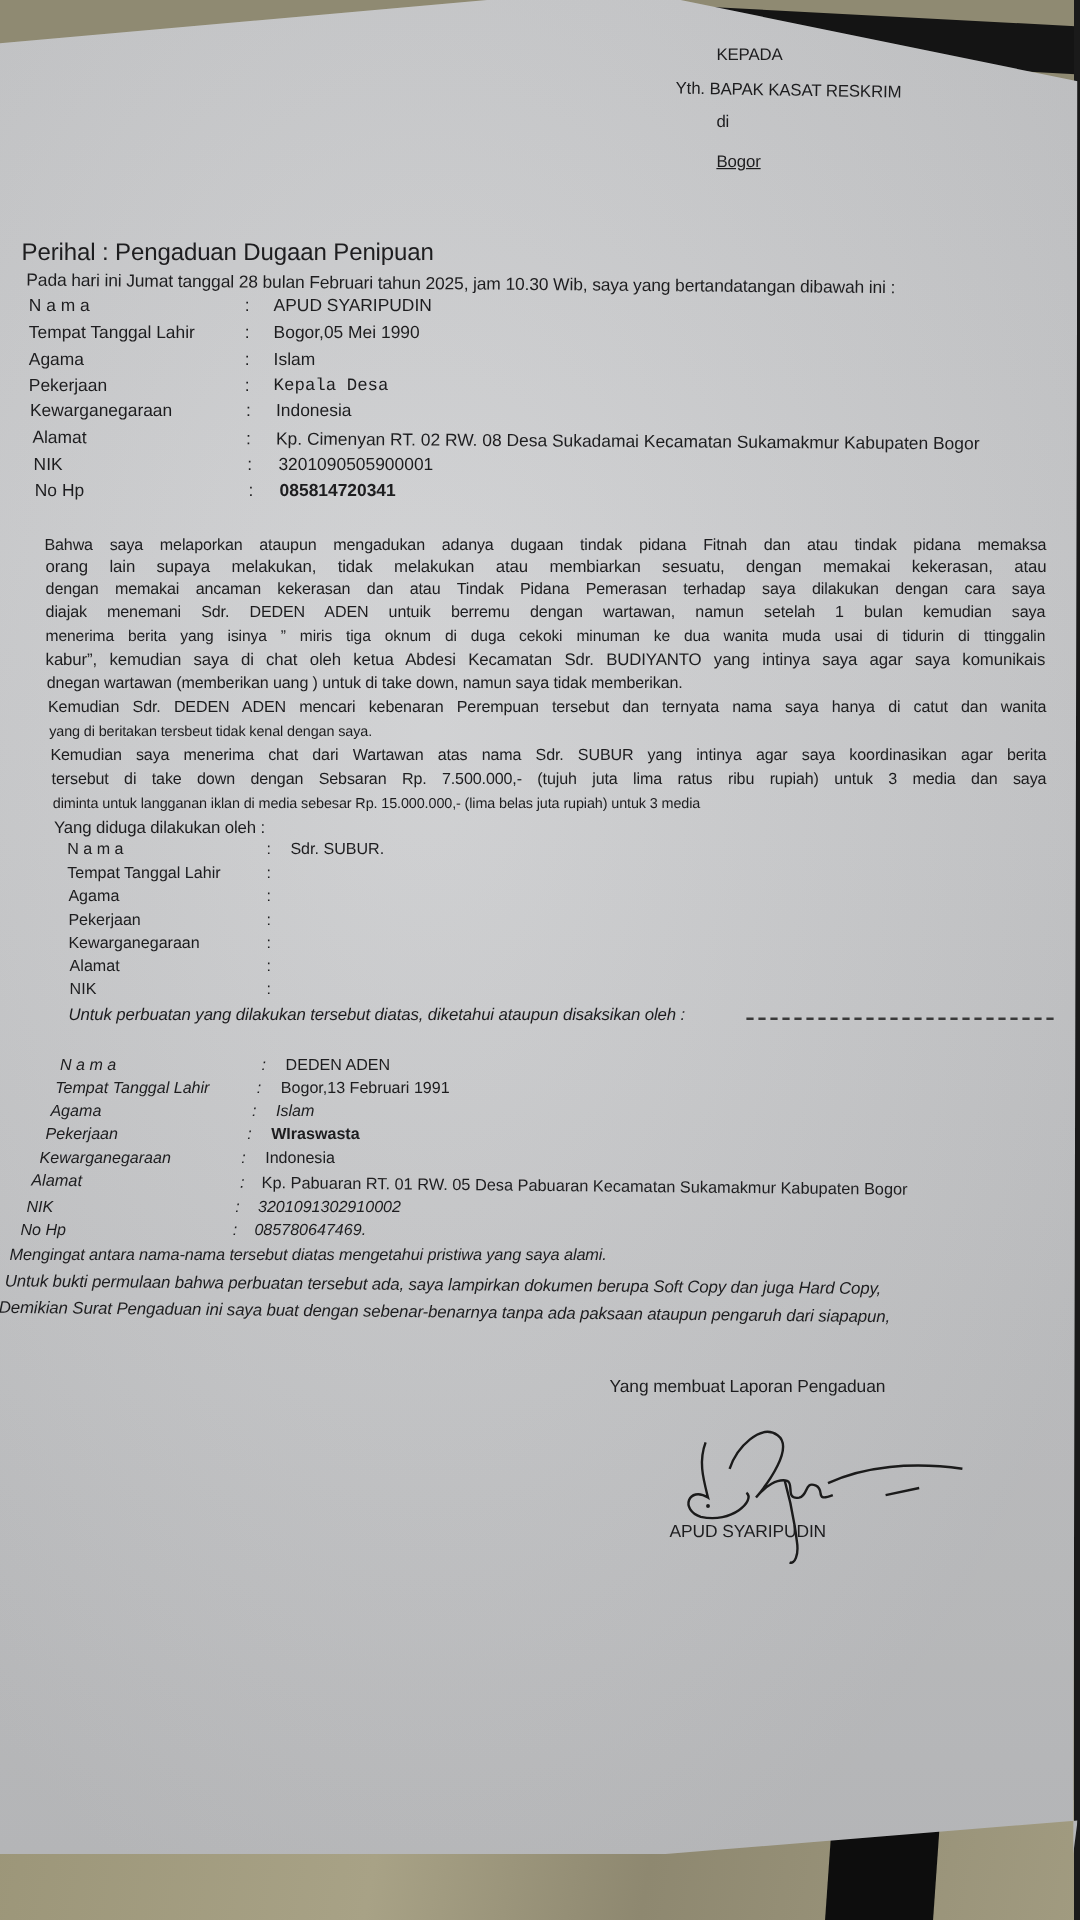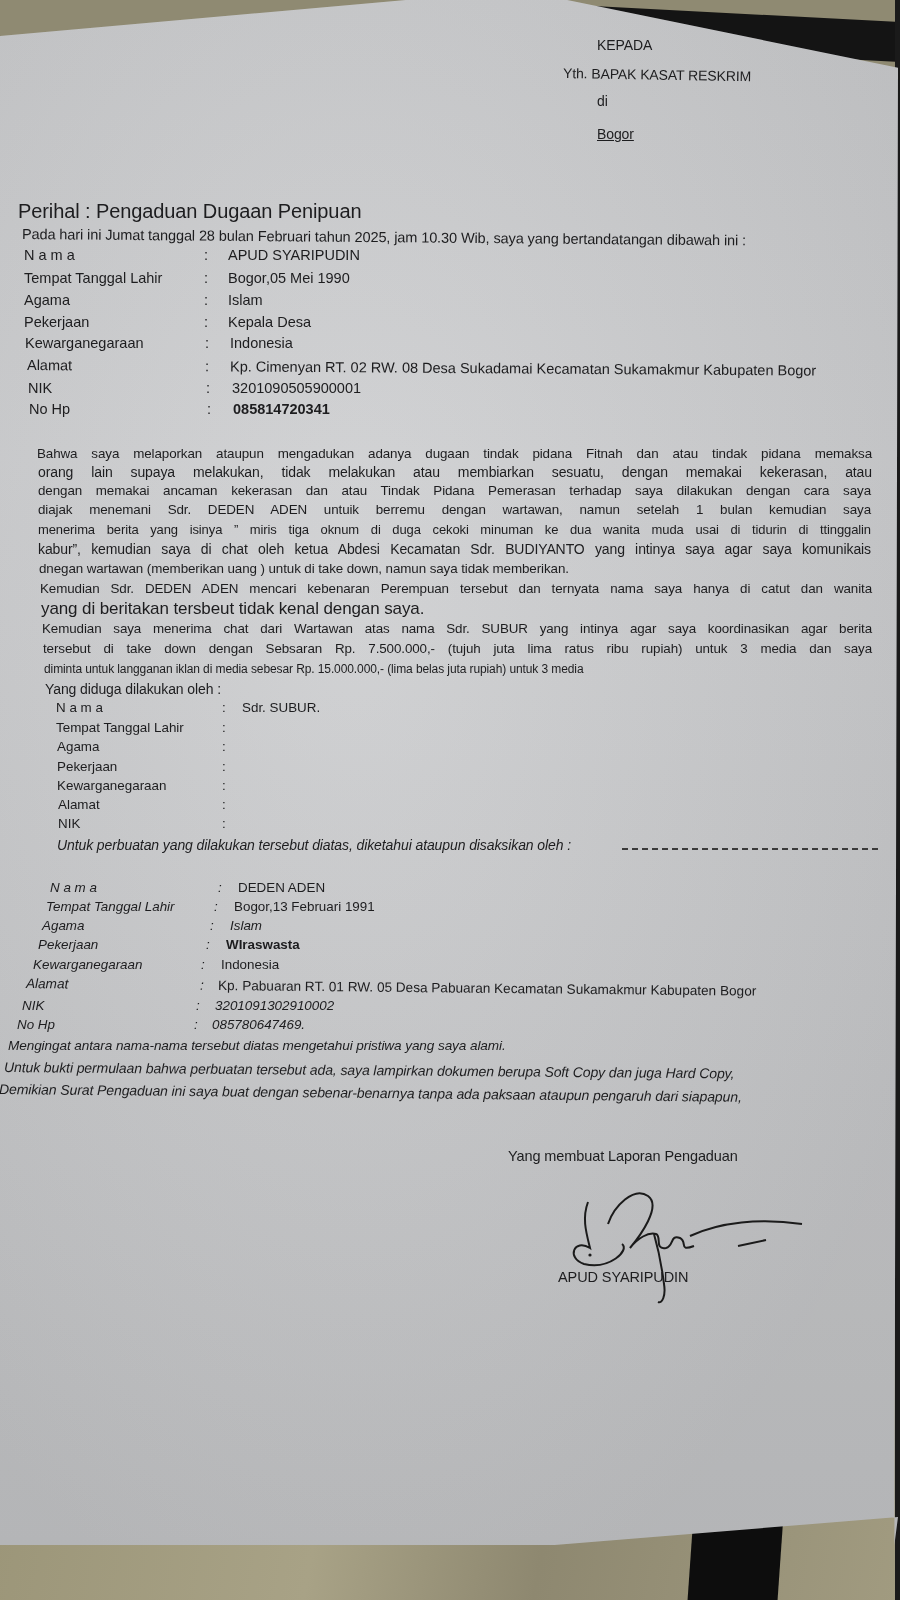--- a/index.html
+++ b/index.html
@@ -82,21 +82,21 @@
       <span class="val" style="left:204px;">Bogor,05 Mei 1990</span>
     </div>
     <div class="row" style="left:24px;top:292px;width:820px;">
       <span class="lbl">Agama</span>
       <span class="col" style="left:180px;">:</span>
       <span class="val" style="left:204px;">Islam</span>
     </div>
     <div class="row" style="left:24px;top:314px;width:820px;">
       <span class="lbl">Pekerjaan</span>
       <span class="col" style="left:180px;">:</span>
-      <span class="val" style="left:204px;">Kepala Desa</span>
+      <span class="val" style="left:204px;font-family:Liberation Mono, monospace;">Kepala Desa</span>
     </div>
     <div class="row" style="left:25px;top:335px;width:820px;">
       <span class="lbl">Kewarganegaraan</span>
       <span class="col" style="left:180px;">:</span>
       <span class="val" style="left:205px;">Indonesia</span>
     </div>
     <div class="row" style="left:27px;top:357px;width:840px;transform:rotate(0.4deg);transform-origin:left;">
       <span class="lbl">Alamat</span>
       <span class="col" style="left:178px;">:</span>
       <span class="val" style="left:203px;">Kp. Cimenyan RT. 02 RW. 08 Desa Sukadamai Kecamatan Sukamakmur Kabupaten Bogor</span>
@@ -115,21 +115,21 @@
 
   <div style="font-size:13.6px;">
     <div class="t just" style="left:37px;top:445px;width:835px;font-size:13.4px;">Bahwa saya melaporkan ataupun mengadukan adanya dugaan tindak pidana Fitnah dan atau tindak pidana memaksa</div>
     <div class="t just" style="left:38px;top:463px;width:834px;font-size:14px;">orang lain supaya melakukan, tidak melakukan atau membiarkan sesuatu, dengan memakai kekerasan, atau</div>
     <div class="t just" style="left:38px;top:482px;width:833px;font-size:13.4px;">dengan memakai ancaman kekerasan dan atau Tindak Pidana Pemerasan terhadap saya dilakukan dengan cara saya</div>
     <div class="t just" style="left:38px;top:501px;width:833px;font-size:13.4px;">diajak menemani Sdr. DEDEN  ADEN untuik berremu dengan wartawan, namun setelah 1 bulan kemudian saya</div>
     <div class="t just" style="left:38px;top:521px;width:833px;font-size:13px;">menerima berita yang isinya ” miris tiga oknum di duga cekoki minuman ke dua wanita muda usai di tidurin di ttinggalin</div>
     <div class="t just" style="left:38px;top:540px;width:833px;font-size:14px;">kabur”, kemudian saya di chat oleh ketua Abdesi Kecamatan Sdr. BUDIYANTO yang intinya saya agar saya komunikais</div>
     <div class="t" style="left:39px;top:560px;font-size:13.4px;">dnegan wartawan (memberikan uang ) untuk di take down, namun saya tidak memberikan.</div>
     <div class="t just" style="left:40px;top:580px;width:832px;font-size:13.4px;">Kemudian Sdr. DEDEN  ADEN mencari kebenaran Perempuan tersebut dan ternyata nama saya hanya di catut dan wanita</div>
-    <div class="t" style="left:41px;top:600px;font-size:17px;">yang di beritakan tersbeut tidak kenal dengan saya.</div>
+    <div class="t" style="left:41px;top:600px;font-size:12px;">yang di beritakan tersbeut tidak kenal dengan saya.</div>
     <div class="t just" style="left:42px;top:620px;width:830px;font-size:13.4px;">Kemudian saya menerima chat dari Wartawan atas nama Sdr. SUBUR yang intinya agar saya koordinasikan agar berita</div>
     <div class="t just" style="left:43px;top:640px;width:829px;font-size:13.4px;">tersebut di take down dengan Sebsaran Rp. 7.500.000,- (tujuh juta lima ratus ribu rupiah) untuk 3 media dan saya</div>
     <div class="t" style="left:44px;top:660px;font-size:12px;">diminta untuk langganan iklan di media sebesar Rp. 15.000.000,- (lima belas juta rupiah) untuk 3 media</div>
   </div>
 
   <div style="font-size:13.6px;">
     <div class="t" style="left:45px;top:680px;font-size:14px;">Yang diduga dilakukan oleh :</div>
     <div class="row" style="left:56px;top:700px;width:600px;font-size:13.4px;">
       <span class="lbl">N a m a</span>
       <span class="col" style="left:166px;">:</span>

